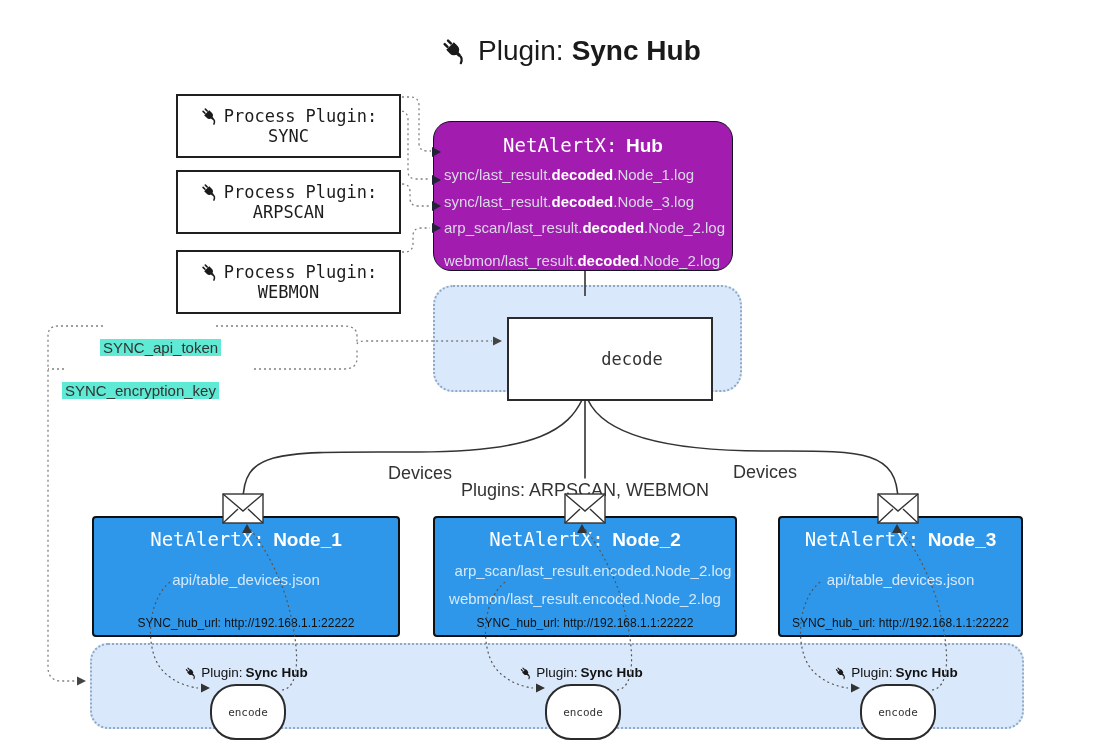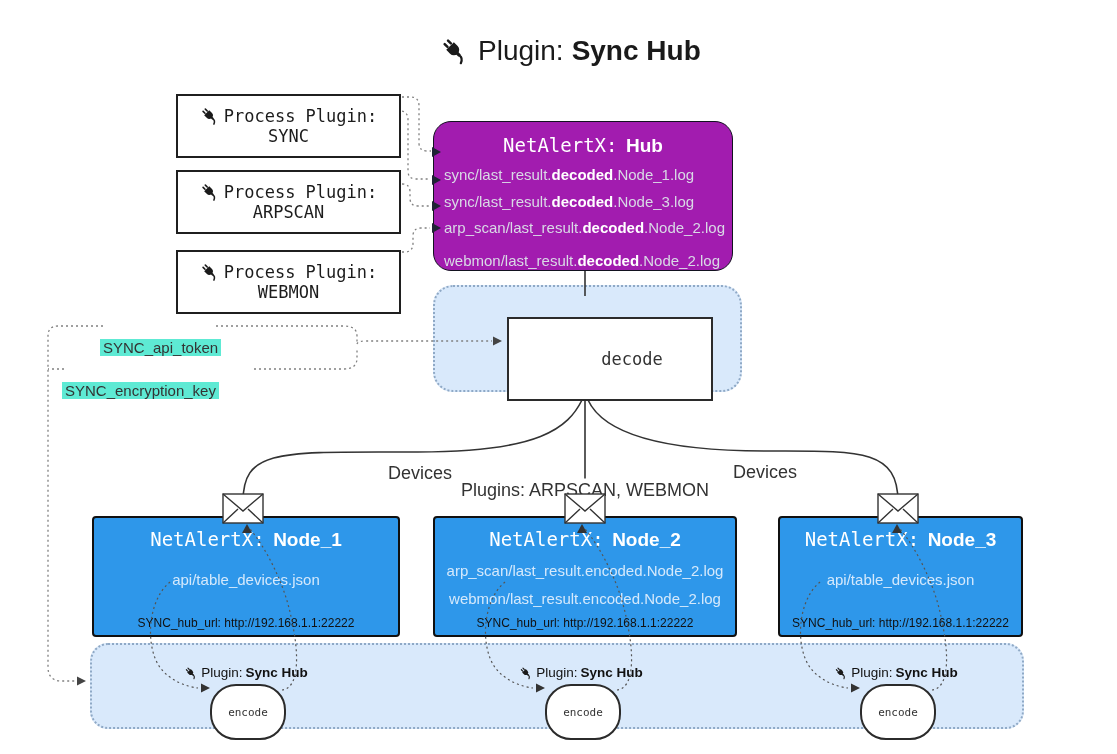--- a/index.html
+++ b/index.html
@@ -169,21 +169,21 @@
     <div class="node-title">
       <span class="mono">NetAlertX:</span><b>Node_1</b>
     </div>
     <div class="node-file" style="top:53px;">api/table_devices.json</div>
     <div class="node-url">SYNC_hub_url: http://192.168.1.1:22222</div>
   </div>
   <div class="node" style="left:433px;width:304px;">
     <div class="node-title">
       <span class="mono">NetAlertX:</span><b>Node_2</b>
     </div>
-    <div class="node-file" style="top:44px;">arp_scan/last_result.encoded.Node_2.log</div>
+    <div class="node-file" style="top:44px;padding-left:8px;">arp_scan/last_result.encoded.Node_2.log</div>
     <div class="node-file" style="top:72px;">webmon/last_result.encoded.Node_2.log</div>
     <div class="node-url">SYNC_hub_url: http://192.168.1.1:22222</div>
   </div>
   <div class="node" style="left:778px;width:245px;">
     <div class="node-title">
       <span class="mono">NetAlertX:</span><b>Node_3</b>
     </div>
     <div class="node-file" style="top:53px;">api/table_devices.json</div>
     <div class="node-url">SYNC_hub_url: http://192.168.1.1:22222</div>
   </div>

